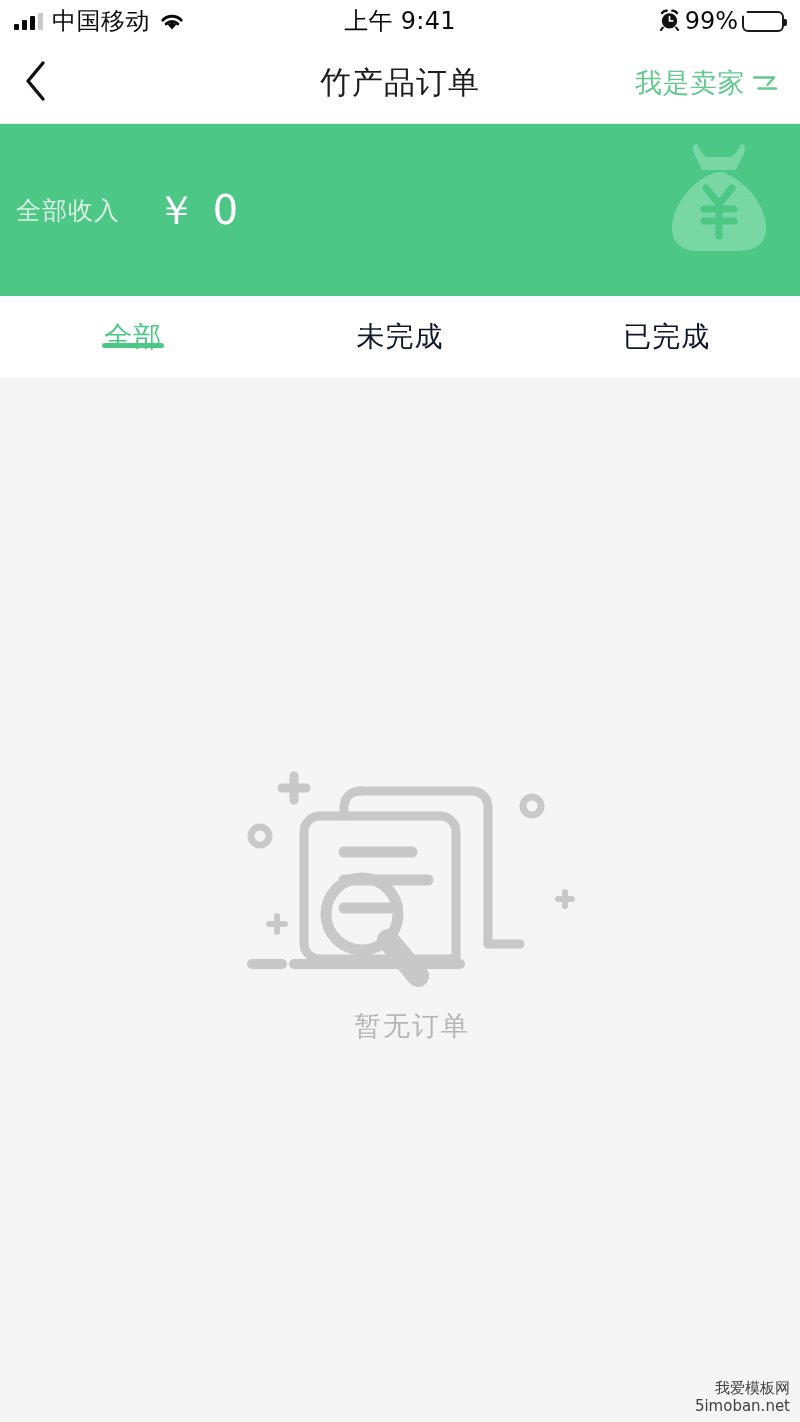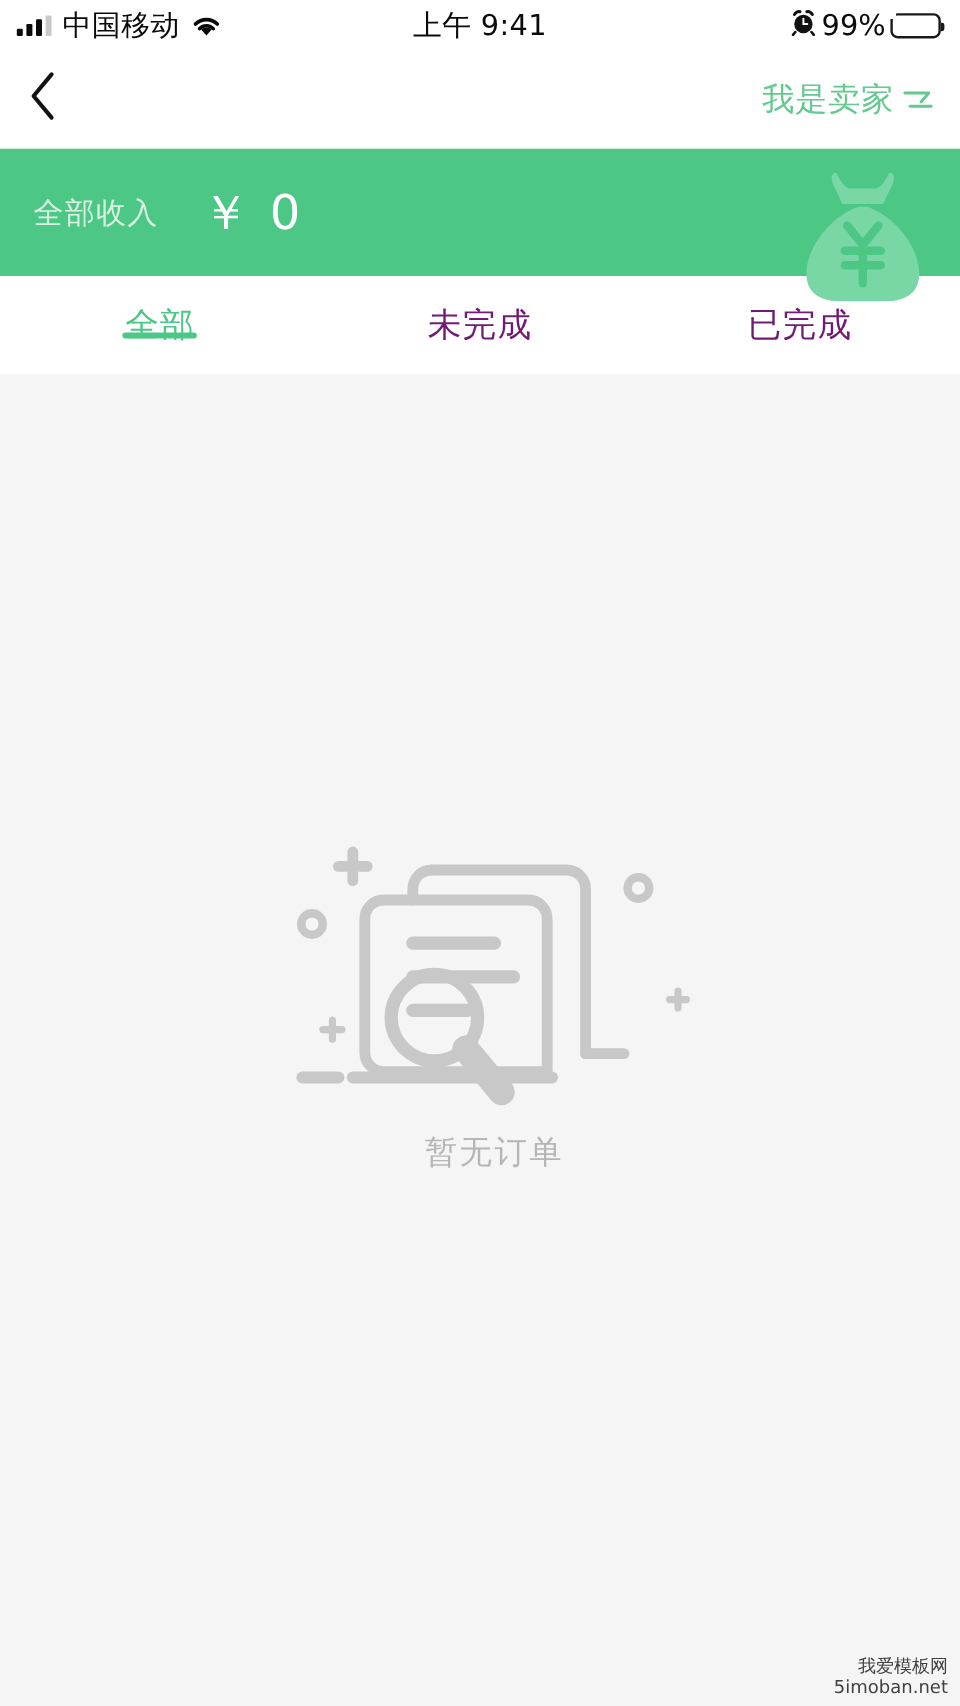--- a/index.html
+++ b/index.html
@@ -166,26 +166,26 @@
     margin-left: 24px;
   }
   .swap-icon {
     display: inline-block;
     width: 26px;
     height: 24px;
   }
 
   
   .income-banner {
-    height: 106px;
+    height: 172px;
     background: #4dc786;
     display: flex;
     align-items: center;
     position: relative;
-    padding-left: 28px;
+    padding-left: 16px;
     box-sizing: border-box;
   }
   .income-label {
     font-size: 25px;
     color: #d8f1e3;
     letter-spacing: 1px;
     font-family: "DejaVu Sans", "Liberation Sans", sans-serif;
   }
   .income-amount {
     font-size: 40px;
@@ -213,21 +213,21 @@
     flex: 1;
     display: flex;
     flex-direction: column;
     align-items: center;
     justify-content: center;
     position: relative;
     cursor: pointer;
   }
   .tab-label {
     font-size: 28px;
-    color: #701a75;
+    color: #0f172a;
     letter-spacing: 1px;
     font-family: "DejaVu Sans", "Liberation Sans", sans-serif;
   }
   .tab.active .tab-label {
     color: #4dc786;
   }
   .tab-underline {
     position: absolute;
     bottom: 8px;
     width: 62px;
@@ -331,20 +331,21 @@
 
   <div class="nav-bar">
     <div class="back-btn">
       <span>
         <svg width="26" height="42" viewBox="0 0 26 42">
           <path d="M20 3 L5 21 L20 39" stroke="#121212" stroke-width="3.4" fill="none" stroke-linecap="round" stroke-linejoin="round"></path>
         </svg>
       </span>
     </div>
 
+    <div class="nav-title">竹产品订单</div>
 
     <div class="nav-right">
       <span class="nav-right-label">我是卖家</span>
       <span class="swap-icon">
         <svg width="26" height="24" viewBox="0 0 26 24">
           <path d="M2 6.5 L22 6.5 L15.5 14" stroke="#63c98e" stroke-width="2.4" fill="none" stroke-linecap="round" stroke-linejoin="round"></path>
           <path d="M24 17.5 L6.5 17.5" stroke="#63c98e" stroke-width="2.4" fill="none" stroke-linecap="round"></path>
         </svg>
       </span>
     </div>

